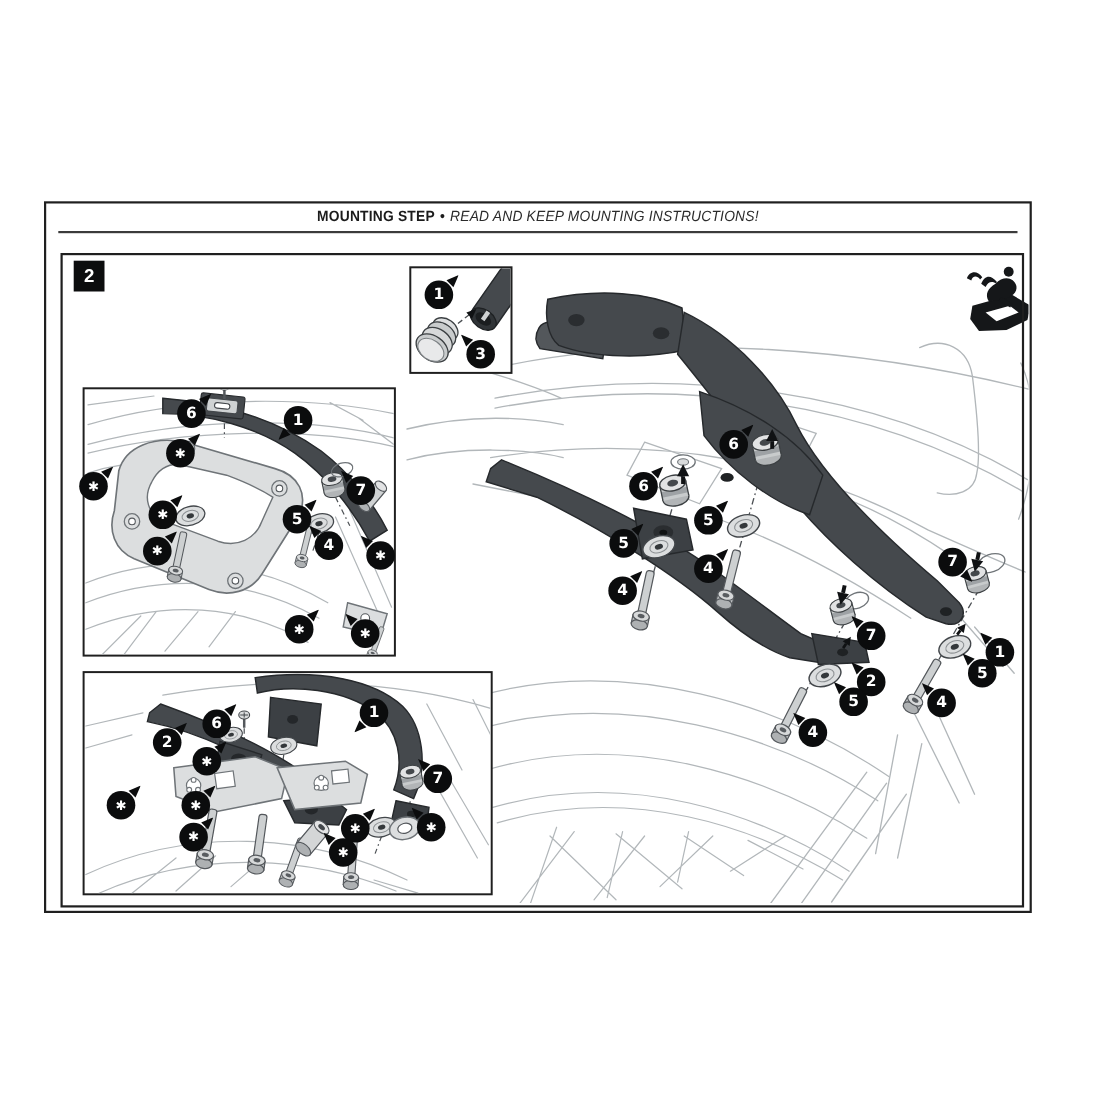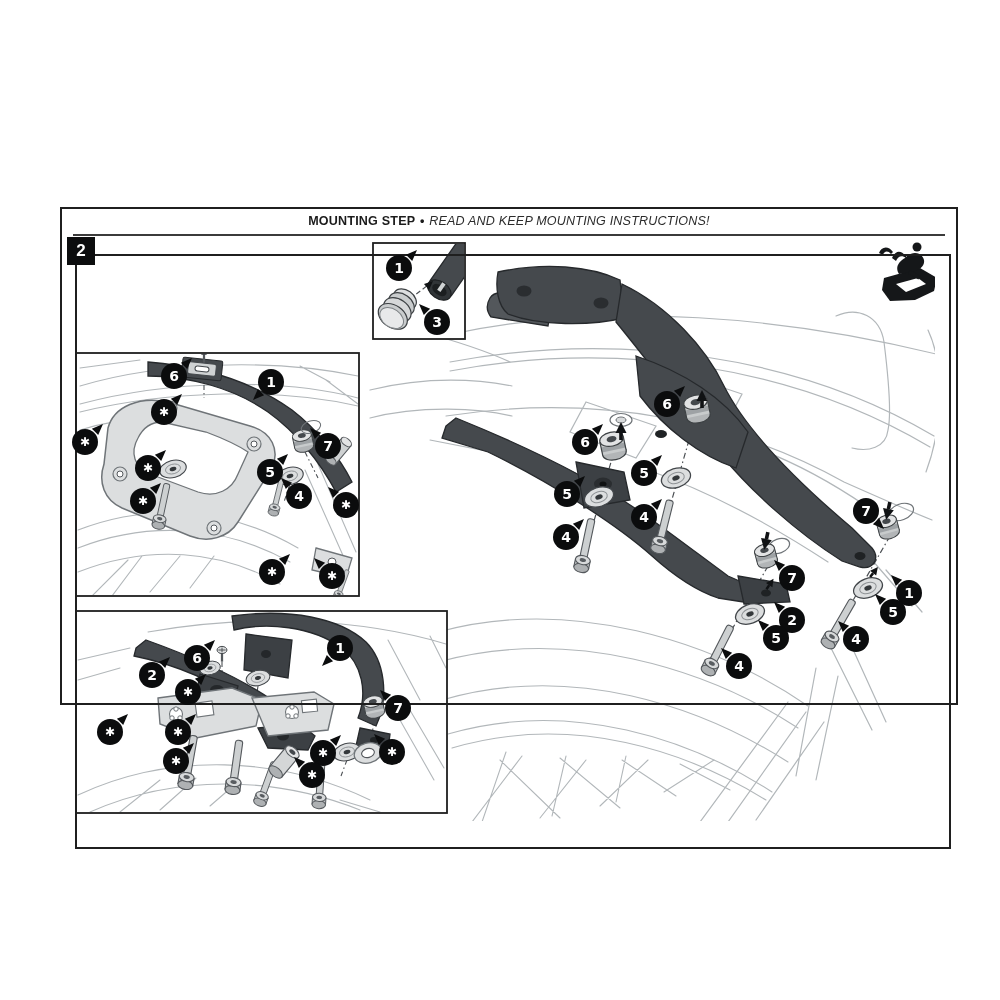--- a/index.html
+++ b/index.html
@@ -1,20 +1,20 @@
 <!DOCTYPE html>
 <html><head>
 <meta charset="utf-8">
 <style>
   html,body{margin:0;padding:0;width:1000px;height:1000px;background:#fff;
     font-family:"Liberation Sans",sans-serif;overflow:hidden;}
   .page{position:absolute;inset:0;}
   svg.illu{position:absolute;left:0;top:0;width:1000px;height:1000px;}
-  .outer-frame{position:absolute;left:60px;top:183px;width:898px;height:498px;
-    border:2px solid #1f1f1f;box-sizing:border-box;pointer-events:none;margin-top:24px;}
+  .outer-frame{position:absolute;left:40px;top:183px;width:898px;height:647px;
+    border:2px solid #1f1f1f;box-sizing:border-box;pointer-events:none;}
   .header{position:absolute;left:0;right:0;top:4px;text-align:center;
     font-size:13.5px;color:#1b1b1b;letter-spacing:.2px;transform:scaleX(.93);white-space:nowrap;}
   .header .tb{font-weight:700;}
   .header .sep{font-weight:700;margin:0 5px;}
   .header .ti{font-style:italic;font-weight:500;color:#2b2b2b;}
   .header-rule{position:absolute;left:11px;right:11px;top:25px;height:2px;background:#3b3b3b;}
   .content-box{position:absolute;left:13px;top:45px;width:876px;height:595px;
     border:2px solid #1f1f1f;box-sizing:border-box;}
   .step-badge{position:absolute;left:67px;top:237px;width:28px;height:28px;background:#0c0d0e;
     color:#fff;display:flex;align-items:center;justify-content:center;

